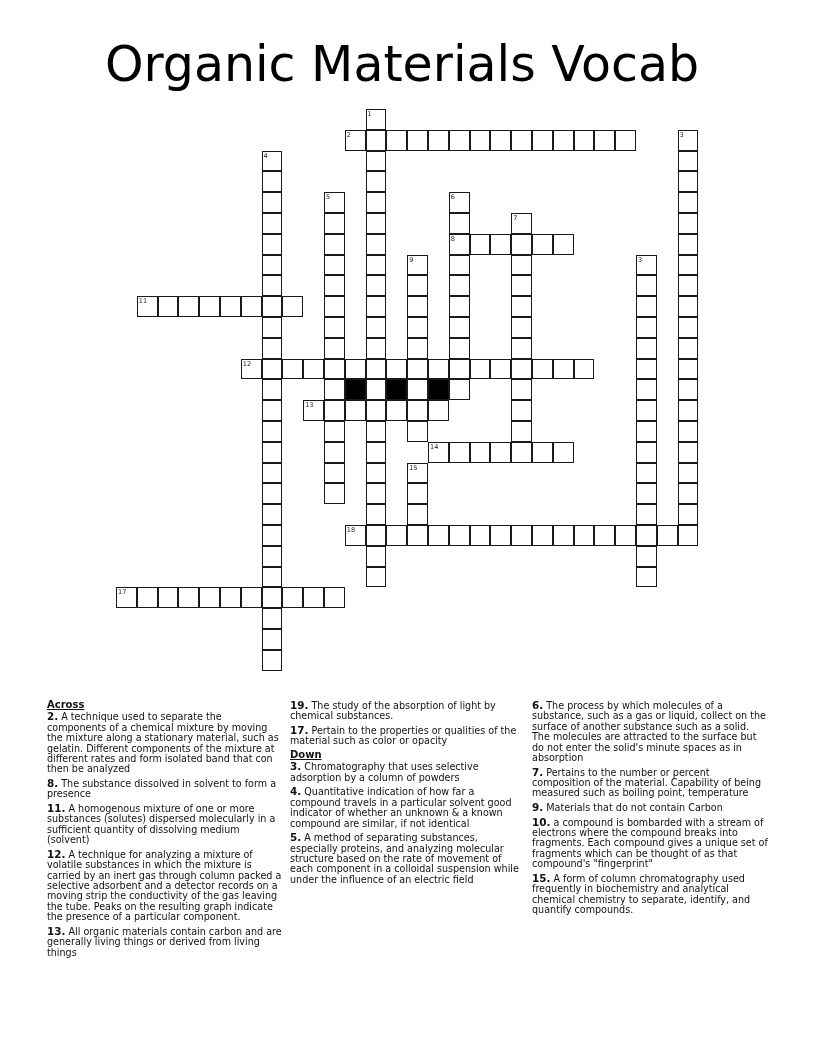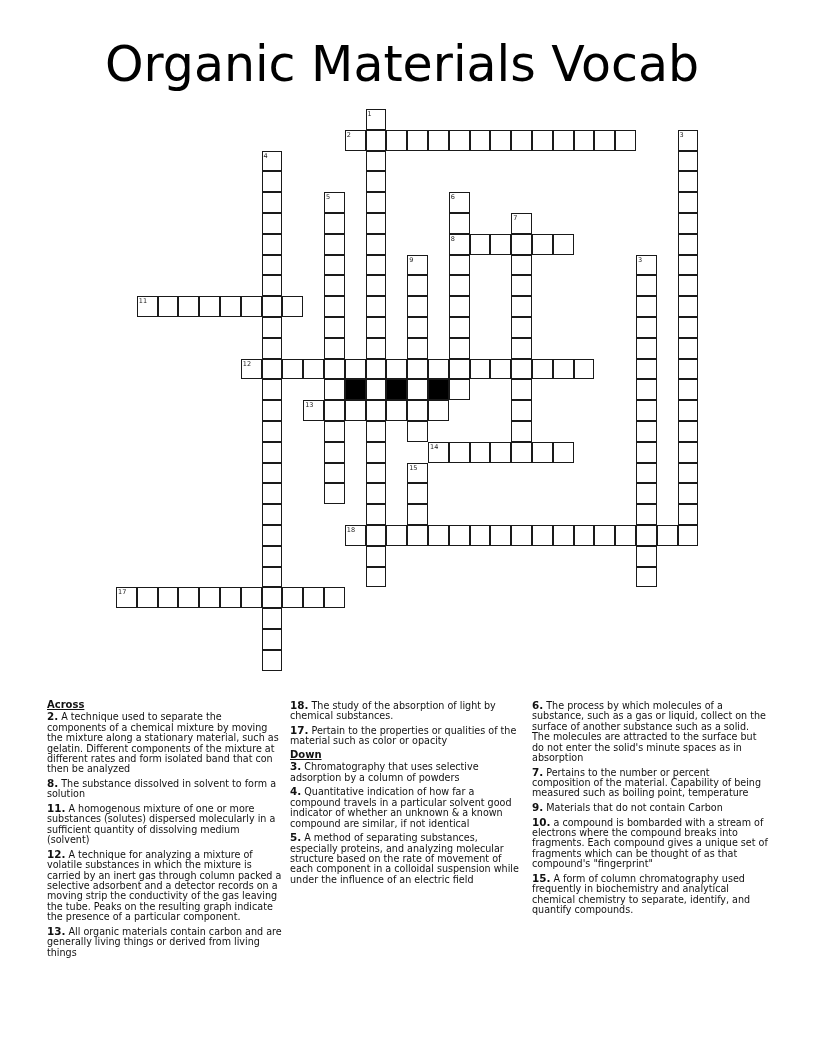--- a/index.html
+++ b/index.html
@@ -259,27 +259,27 @@
     <div class="cell" style="left: 324px; top: 587.4px;"></div>
     <div class="cell black" style="left: 344.8px; top: 379.4px;"></div>
     <div class="cell black" style="left: 386.4px; top: 379.4px;"></div>
     <div class="cell black" style="left: 428px; top: 379.4px;"></div>
   </div>
 
 <div class="clues">
   <div class="col" style="left:47px;">
     <div class="heading">Across</div>
     <div class="clue"><b>2.</b> <span>A technique used to separate the components of a chemical mixture by moving the mixture along a stationary material, such as gelatin. Different components of the mixture at different rates and form isolated band that con then be analyzed</span></div>
-    <div class="clue"><b>8.</b> <span>The substance dissolved in solvent to form a solution</span></div>
+    <div class="clue"><b>8.</b> <span>The substance dissolved in solvent to form a presence</span></div>
     <div class="clue"><b>11.</b> <span>A homogenous mixture of one or more substances (solutes) dispersed molecularly in a sufficient quantity of dissolving medium (solvent)</span></div>
     <div class="clue"><b>12.</b> <span>A technique for analyzing a mixture of volatile substances in which the mixture is carried by an inert gas through column packed a selective adsorbent and a detector records on a moving strip the conductivity of the gas leaving the tube. Peaks on the resulting graph indicate the presence of a particular component.</span></div>
     <div class="clue"><b>13.</b> <span>All organic materials contain carbon and are generally living things or derived from living things</span></div>
   </div>
   <div class="col" style="left:290px;">
-    <div class="clue"><b>18.</b> <span>The study of the absorption of light by chemical substances.</span></div>
+    <div class="clue"><b>19.</b> <span>The study of the absorption of light by chemical substances.</span></div>
     <div class="clue"><b>17.</b> <span>Pertain to the properties or qualities of the material such as color or opacity</span></div>
     <div class="heading">Down</div>
     <div class="clue"><b>3.</b> <span>Chromatography that uses selective adsorption by a column of powders</span></div>
     <div class="clue"><b>4.</b> <span>Quantitative indication of how far a compound travels in a particular solvent good indicator of whether an unknown &amp; a known compound are similar, if not identical</span></div>
     <div class="clue"><b>5.</b> <span>A method of separating substances, especially proteins, and analyzing molecular structure based on the rate of movement of each component in a colloidal suspension while under the influence of an electric field</span></div>
   </div>
   <div class="col" style="left:532px;">
     <div class="clue"><b>6.</b> <span>The process by which molecules of a substance, such as a gas or liquid, collect on the surface of another substance such as a solid. The molecules are attracted to the surface but do not enter the solid's minute spaces as in absorption</span></div>
     <div class="clue"><b>7.</b> <span>Pertains to the number or percent composition of the material. Capability of being measured such as boiling point, temperature</span></div>
     <div class="clue"><b>9.</b> <span>Materials that do not contain Carbon</span></div>

